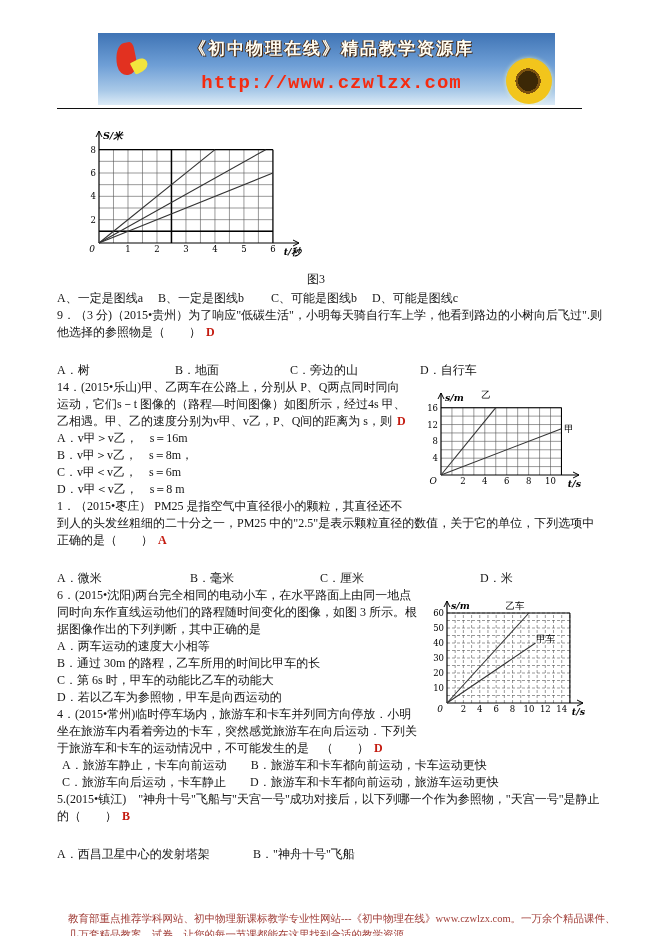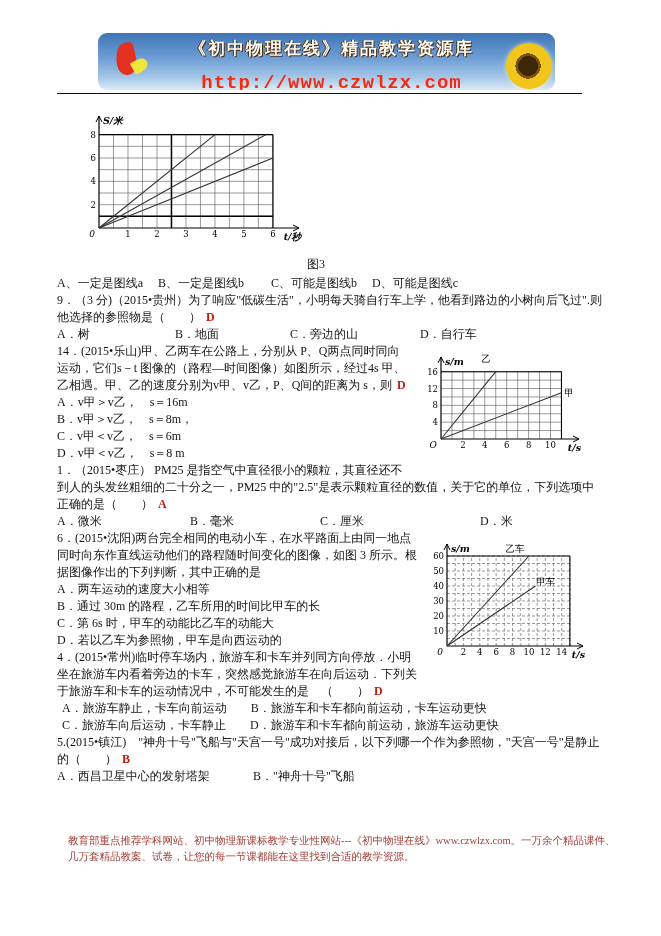--- a/index.html
+++ b/index.html
@@ -10,24 +10,23 @@
     background:#ffffff;
     font-family:"Liberation Serif","DejaVu Serif",serif;
     color:#141414;
     overflow:hidden;
   }
   .content{padding:0 56px 0 57px;}
   
   .banner{
     position:relative;
     margin:33px 0 0 41px;
-    width:457px;height:57px;
+    width:457px;height:72px;
     background:linear-gradient(to bottom,#3f74b5 0%,#6f9fd6 45%,#a9c9e8 80%,#dcebf7 100%);
     overflow:hidden;
-    border-radius:9px;
   }
   .banner-logo{position:absolute;left:12px;top:8px;width:46px;height:42px;}
   .flame{
     position:absolute;left:6px;top:2px;width:20px;height:32px;
     background:#e23120;
     border-radius:65% 20% 55% 50% / 75% 25% 60% 40%;
     transform:rotate(-12deg);
   }
   .swoosh{
     position:absolute;left:22px;top:18px;width:16px;height:13px;
@@ -52,21 +51,21 @@
     background:radial-gradient(circle at 48% 50%, #3c2806 0 30%, #7c5210 30% 38%, #f2c51c 38% 78%, #e8b714 78% 100%);
     box-shadow:0 0 4px rgba(255,255,180,.7);
   }
   
   .rule{border-top:1.6px solid #101010;margin:3px 23px 2px 0;height:0;}
   
   p{margin:0;}
   .q{font-size:12px;line-height:17px;}
   .ans{color:#c41b10;font-weight:bold;padding-left:5px;}
   .opt-line{font-size:12px;line-height:17px;}
-  .opt-grid{display:flex;font-size:12px;line-height:17px;}
+  .opt-grid{display:flex;font-size:12px;line-height:17px;margin-top:21px;}
   .opt-rows .row{font-size:12px;line-height:17px;padding-left:5px;}
   .opt-list p{font-size:12px;line-height:17px;}
   
   figure{margin:0;}
   .fig-block{margin:6px 0 2px 16px;width:252px;}
   .fig-block figcaption{font-size:12px;text-align:right;margin-top:0;}
   .fig-right{float:right;}
   .fig-q14{margin:0 0 2px 8px;}
   .fig-q6{margin:2px 0 2px 6px;}
   svg.graph text{font-family:"DejaVu Serif","Liberation Serif",serif;}

